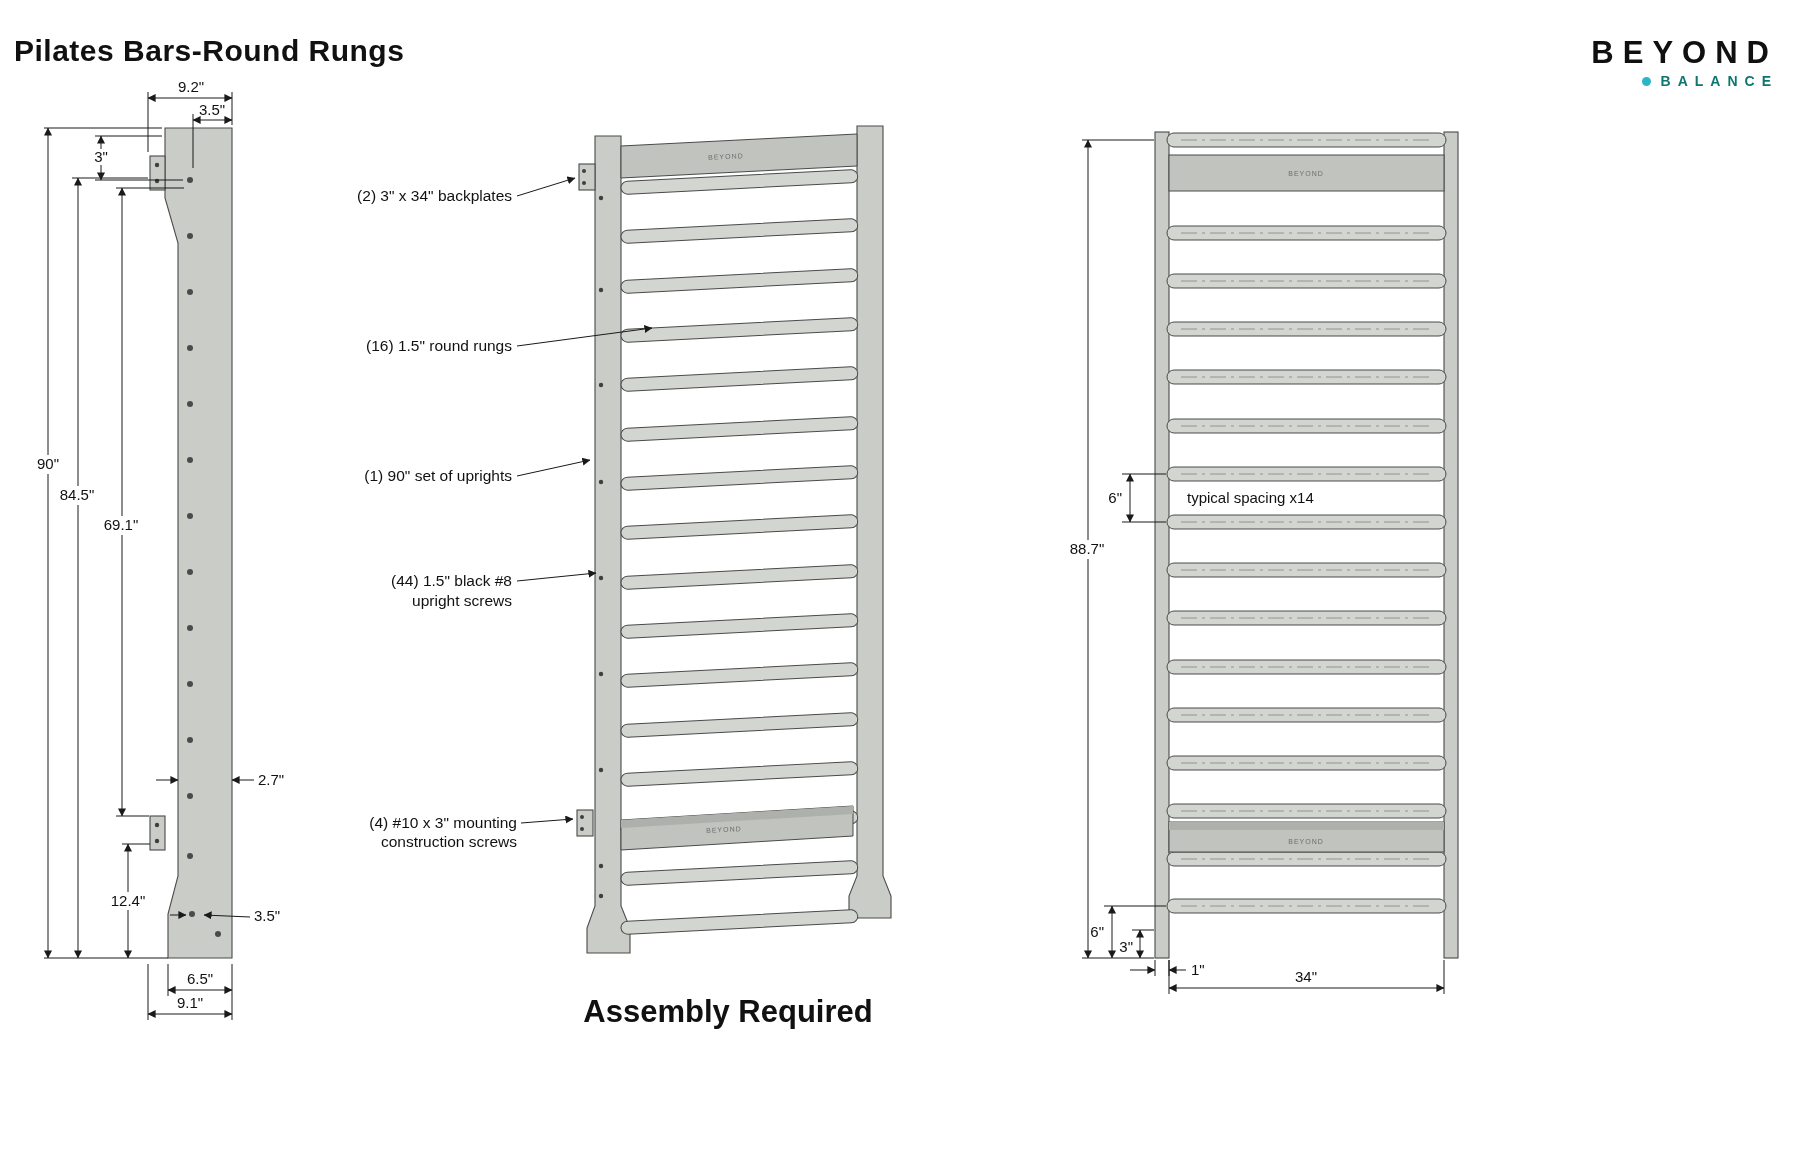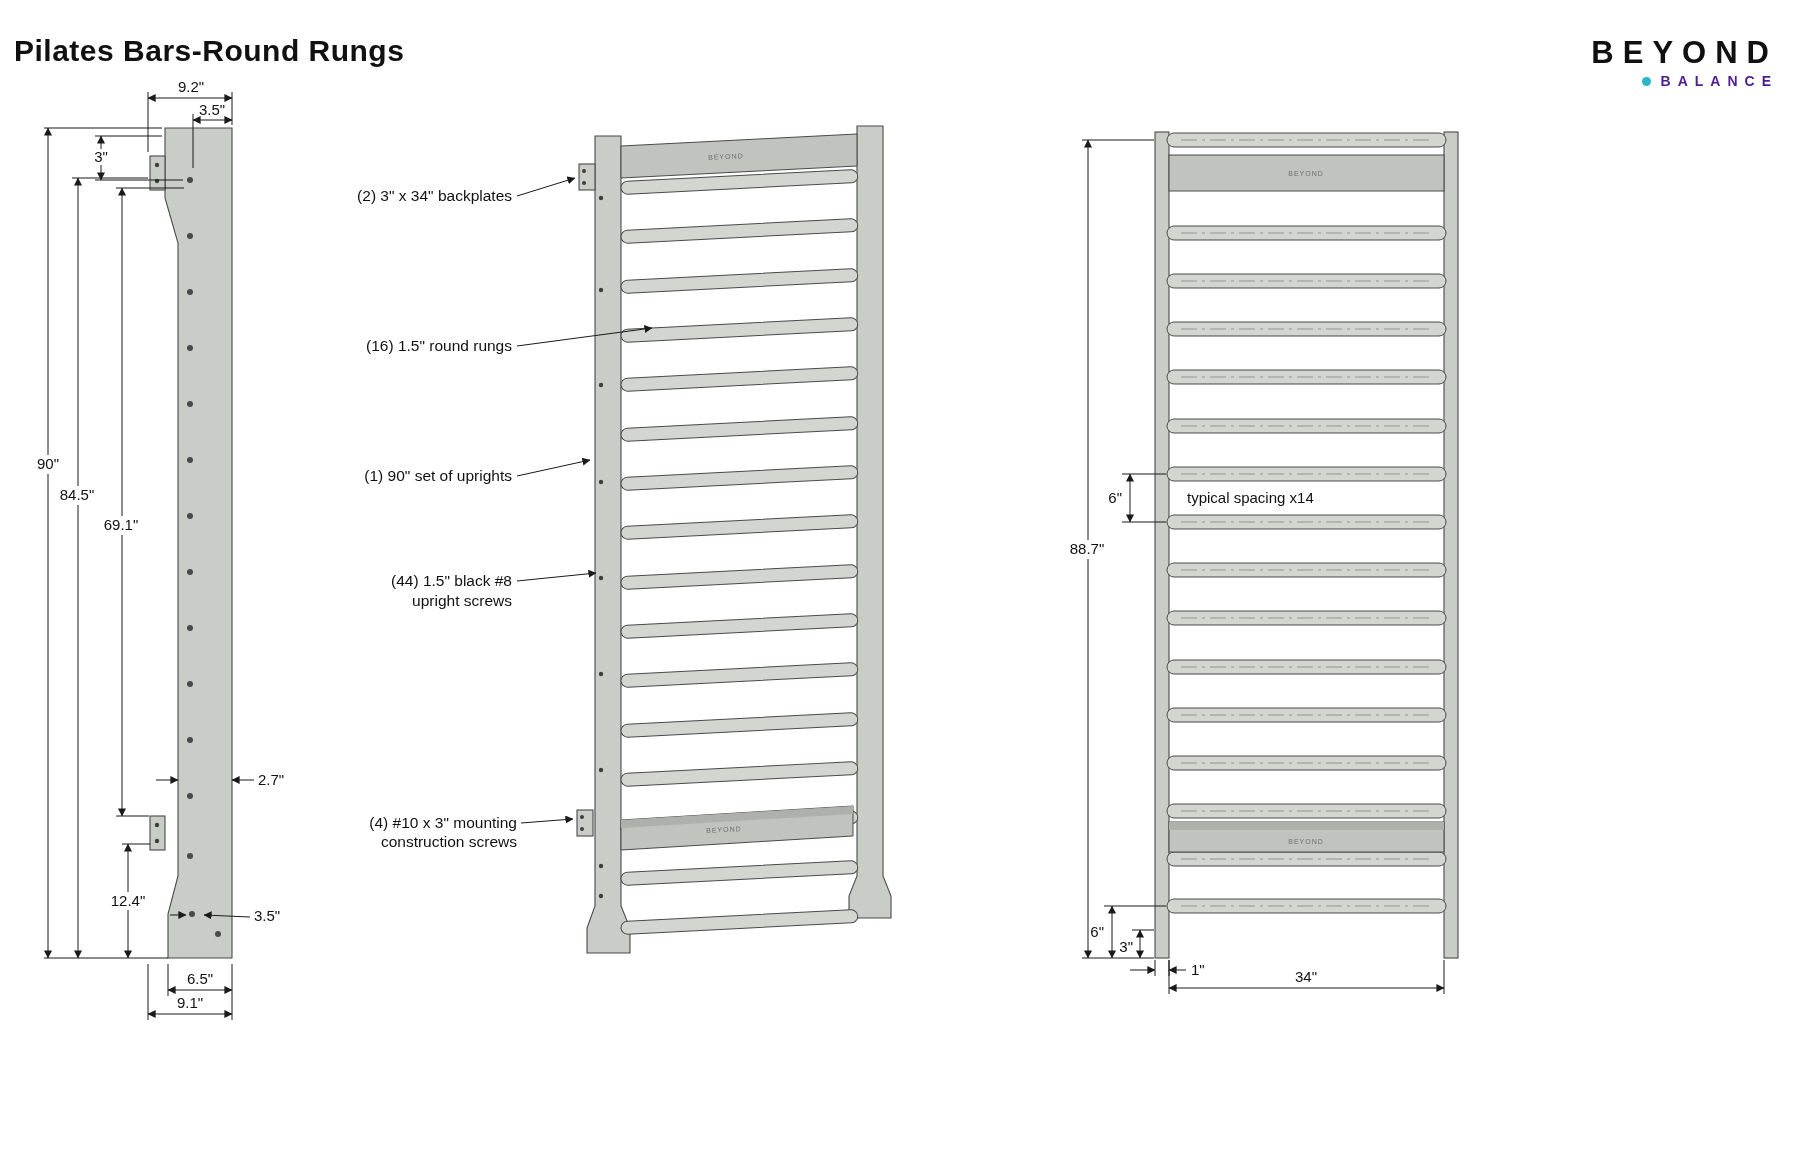--- a/index.html
+++ b/index.html
@@ -3,21 +3,21 @@
 <meta charset="utf-8">
 <style>
   html,body{margin:0;padding:0;background:#fff;}
   .page{position:relative;width:1800px;height:1003px;background:#fff;overflow:hidden;
         font-family:"Liberation Sans",sans-serif;color:#111;margin-top:28px;}
   .title{position:absolute;left:14px;top:6px;font-size:30px;font-weight:bold;letter-spacing:.5px;}
   .logo{position:absolute;right:22px;top:8px;text-align:right;}
   .logo-line1{font-size:31px;font-weight:bold;letter-spacing:9px;color:#101010;line-height:34px;}
   .logo-line2{display:flex;align-items:center;justify-content:flex-end;margin-top:3px;}
   .logo-dot{width:9px;height:9px;border-radius:50%;background:#2ab5c8;margin-right:10px;display:inline-block;}
-  .logo-sub{font-size:14px;font-weight:bold;letter-spacing:7px;color:#4c1d95;}
+  .logo-sub{font-size:14px;font-weight:bold;letter-spacing:7px;color:#0f766e;}
   .drawing{position:absolute;left:0;top:0;}
   .assembly{position:absolute;left:478px;top:966px;width:500px;text-align:center;
             font-size:31px;font-weight:bold;}
   .dwg{position:absolute;left:1482px;top:1014px;font-size:17px;text-align:center;}
   
   .part{fill:#c9ccc7;stroke:#4a4a4a;stroke-width:1.1;}
   .plate{fill:#c0c3be;stroke:#4a4a4a;stroke-width:1;}
   .band{fill:#adb0ab;stroke:none;}
   .dl{stroke:#1a1a1a;stroke-width:1;fill:none;}
   .screw{fill:#3f3f3f;stroke:none;}
@@ -302,14 +302,15 @@
 
       <g>
         <path class="dl" d="M1169,932 V966"></path>
           <path class="dl" d="M1444,932 V966"></path>
         <path class="dl" d="M1169,960 H1444" marker-start="url(#ah)" marker-end="url(#ah)"></path>
         <text class="dim-t" x="1306" y="954" text-anchor="middle">34"</text>
       </g>
     </g>
   </svg>
 
+  <div class="assembly">Assembly Required</div>
   <div class="dwg">DWG 6025</div>
 </div>
 
 </body></html>

